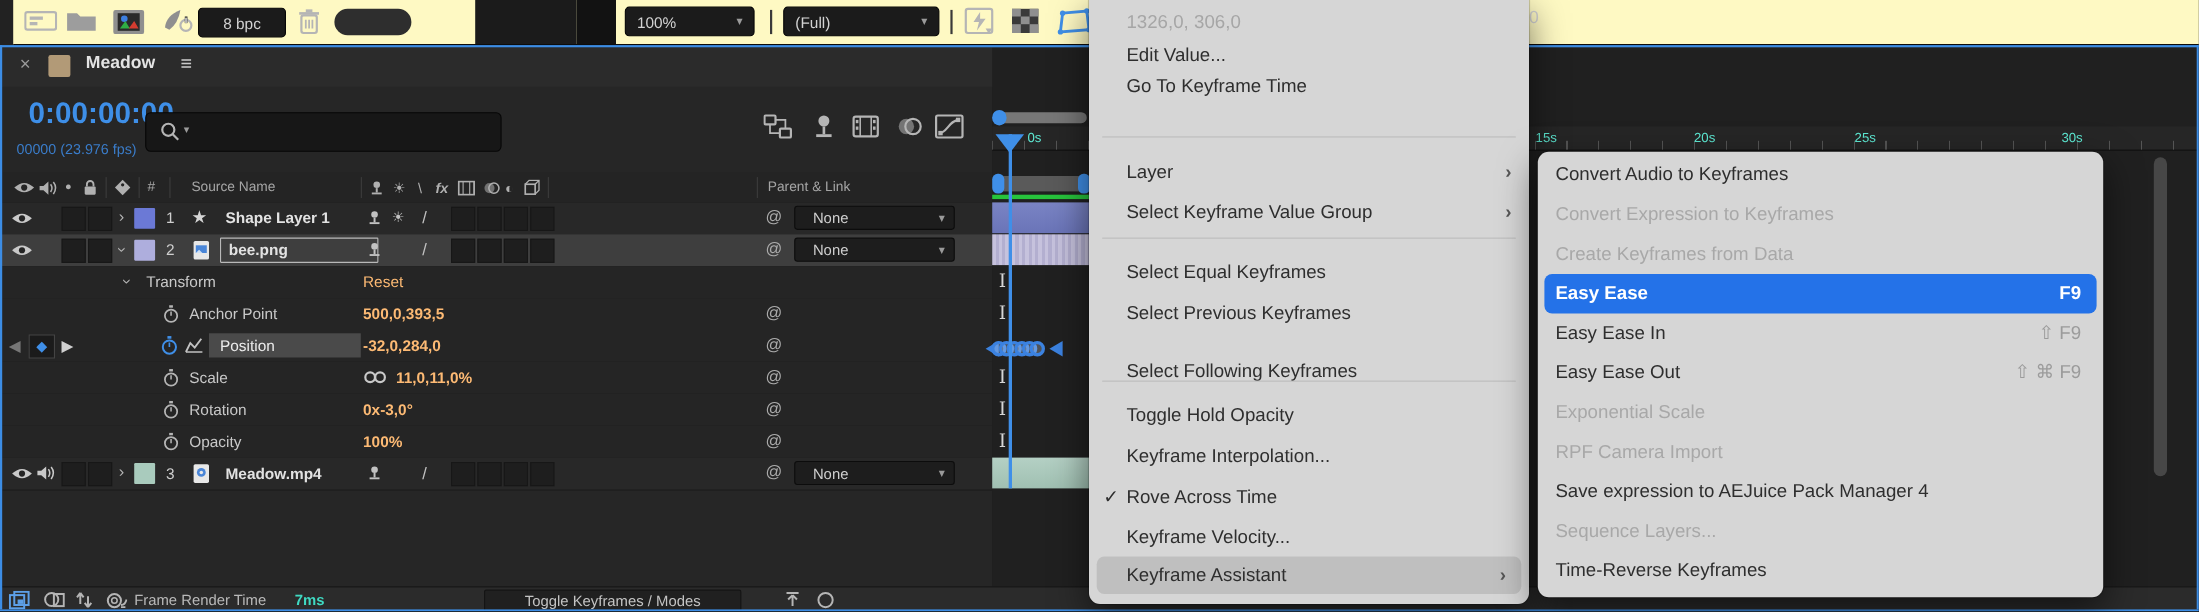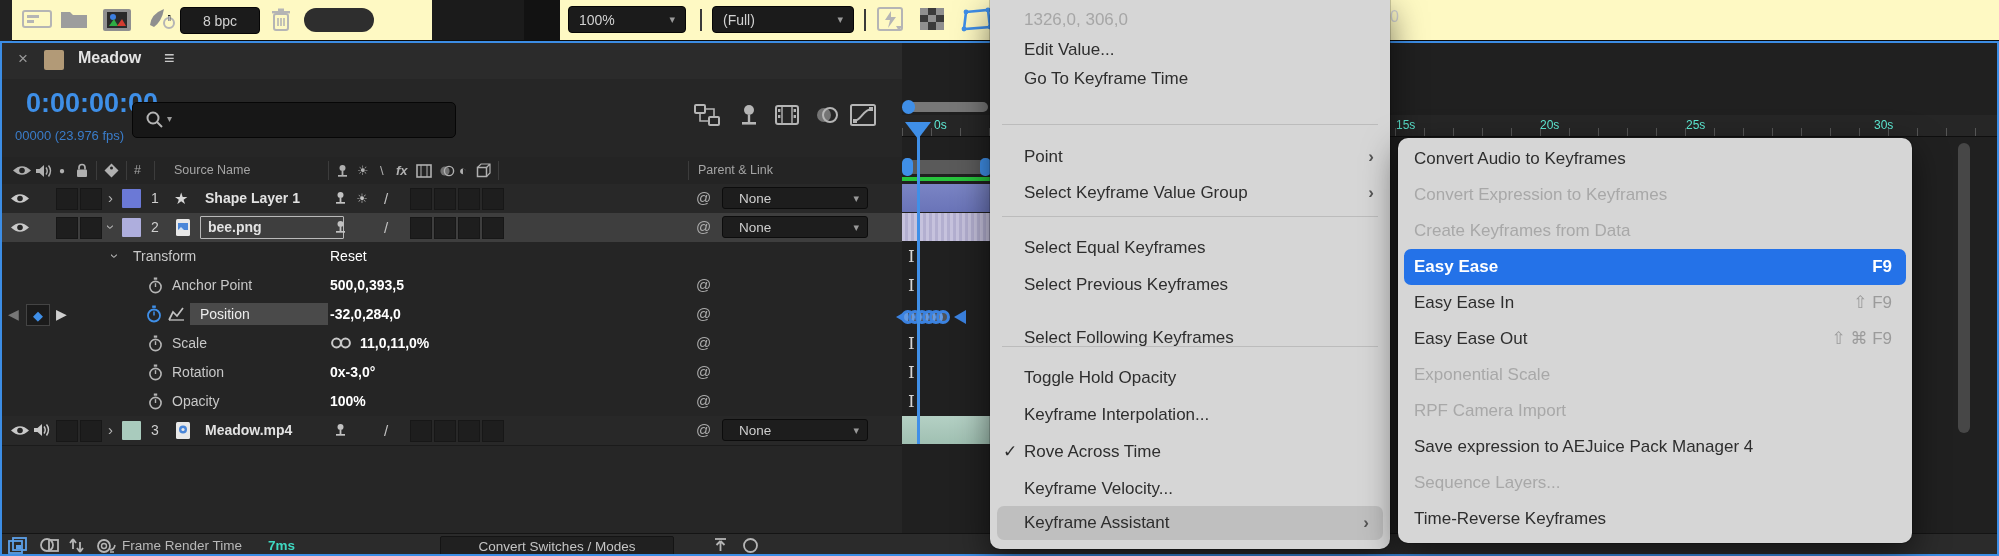--- a/index.html
+++ b/index.html
@@ -36,21 +36,21 @@
   .lrow{position:absolute;left:0;width:902px;height:29px;border-bottom:1px solid #1b1b1b;font-size:14px;}
   .lrow>*{position:absolute;}
   .rowico{top:0;height:28px;display:flex;align-items:center;color:#c9c9c9;}
   .cell{top:4px;width:20px;height:20px;background:#1e1e1e;border:1px solid #171717;}
   .chev{top:0;line-height:28px;color:#b5b5b5;font-size:15px;}
   .chev.open{transform:rotate(90deg);transform-origin:50% 50%;}
   .swatch{top:5px;width:19px;height:19px;border-radius:1px;}
   .numtx{top:0;line-height:28px;color:#cfcfcf;}
   .nametx{top:0;line-height:28px;font-weight:700;color:#e2e2e2;}
   .propname{top:0;line-height:28px;color:#c8c8c8;}
-  .valtx{top:0;line-height:28px;color:#ffffff;font-weight:600;}
+  .valtx{top:0;line-height:28px;color:#fdba74;font-weight:600;}
   .pick{top:0;line-height:28px;color:#ababab;font-size:15px;}
   .ndd{top:3px;left:722px;width:146px;height:22px;background:#1d1d1d;border:1px solid #0c0c0c;border-radius:3px;
        display:flex;align-items:center;padding:0 8px 0 16px;box-sizing:border-box;font-size:13.5px;color:#cfcfcf;}
   .sw{top:0;height:28px;display:flex;align-items:center;justify-content:center;width:20px;color:#c2c2c2;font-size:13px;}
   .namebox{top:3px;left:200px;width:142px;height:21px;border:1.5px solid #b9b9b9;border-radius:1px;}
   .pnamebox{top:3px;left:190px;width:138px;height:22px;background:#4a4a4a;}
   
   #track{position:absolute;left:902px;top:43px;width:1097px;height:490px;background:#202020;}
   .bar{position:absolute;left:0;width:88px;}
   .ibeam{position:absolute;font-family:"DejaVu Serif",serif;font-size:17px;color:#d5d5d5;line-height:29px;left:6px;}
@@ -571,41 +571,41 @@
     <span class="sico" style="left:96px">
       <svg width="20" height="17" viewBox="0 0 20 17">
           <circle cx="8" cy="9" r="6" fill="none" stroke="#b5b5b5" stroke-width="1.8"></circle>
           <circle cx="8" cy="9" r="2.5" fill="none" stroke="#b5b5b5" stroke-width="1.4"></circle>
           <path d="M14 13 q4 0 5 -5 M14 15 h4" stroke="#b5b5b5" stroke-width="1.6" fill="none"></path>
         </svg>
     </span>
     <span class="abs" style="left:122px;line-height:23px;color:#b8b8b8">Frame Render Time</span>
     <span class="abs" style="left:268px;line-height:23px;color:#3fd9c2;font-weight:700">7ms</span>
     <div class="abs" style="left:440px;top:2px;width:232px;height:19px;background:#202020;border:1px solid #141414;border-radius:2px;text-align:center;line-height:19px;color:#c4c4c4">
-      <span>Convert Switches / Modes</span>
+      <span>Toggle Keyframes / Modes</span>
     </div>
     <span class="sico" style="left:712px">
       <svg width="17" height="17" viewBox="0 0 17 17">
           <path d="M8.5 14 V4 M8.5 4 l-4 4 M8.5 4 l4 4" stroke="#b5b5b5" stroke-width="1.8" fill="none"></path>
           <path d="M3 2 h11" stroke="#b5b5b5" stroke-width="1.8"></path>
         </svg>
     </span>
     <span class="sico" style="left:742px">
       <svg width="17" height="17" viewBox="0 0 17 17">
           <circle cx="8.5" cy="8.5" r="6.5" fill="none" stroke="#b5b5b5" stroke-width="1.8"></circle>
         </svg>
     </span>
   </div>
 
   <div id="ctxmenu" class="menu">
     <div class="mi dis" style="top:4px"><span>1326,0, 306,0</span></div>
     <div class="mi" style="top:34px"><span>Edit Value...</span></div>
     <div class="mi" style="top:63px"><span>Go To Keyframe Time</span></div>
     <div class="sep" style="top:124px"></div>
-    <div class="mi" style="top:141px"><span>Point</span><span class="arr">›</span></div>
+    <div class="mi" style="top:141px"><span>Layer</span><span class="arr">›</span></div>
     <div class="mi" style="top:177px"><span>Select Keyframe Value Group</span><span class="arr">›</span></div>
     <div class="sep" style="top:216px"></div>
     <div class="mi" style="top:232px"><span>Select Equal Keyframes</span></div>
     <div class="mi" style="top:269px"><span>Select Previous Keyframes</span></div>
     <div class="mi" style="top:322px"><span>Select Following Keyframes</span></div>
     <div class="sep" style="top:346px"></div>
     <div class="mi" style="top:362px"><span>Toggle Hold Opacity</span></div>
     <div class="mi" style="top:399px"><span>Keyframe Interpolation...</span></div>
     <div class="mi" style="top:436px"><span class="chk">✓</span><span>Rove Across Time</span></div>
     <div class="mi" style="top:473px"><span>Keyframe Velocity...</span></div>

